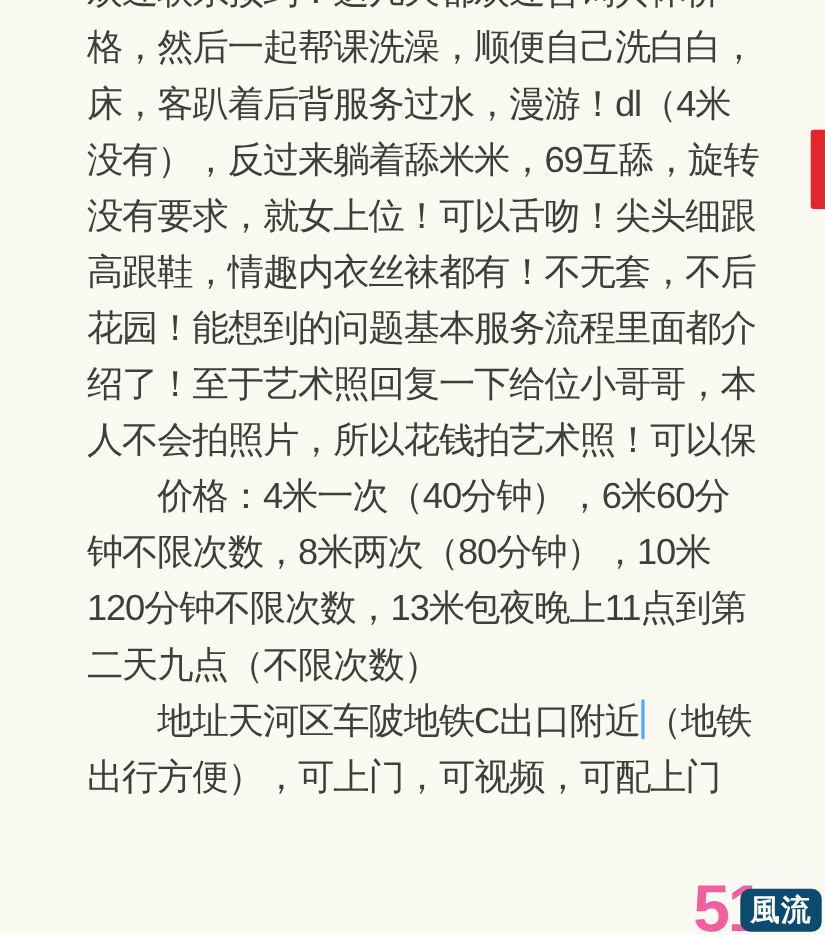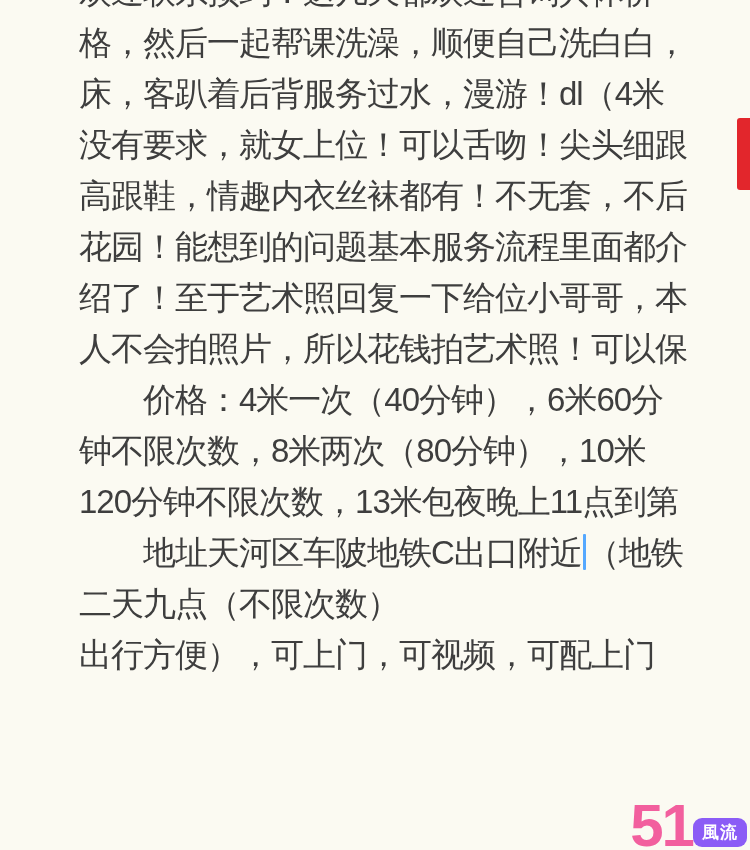--- a/index.html
+++ b/index.html
@@ -25,41 +25,42 @@
     position:absolute;right:0;top:118px;width:13px;height:72px;
     background:#e2262c;border-radius:3px 0 0 3px;
   }
   .watermark-num{
     position:absolute;right:57px;bottom:-6px;
     font-size:60px;font-weight:700;line-height:1;
     color:#f25f9e;letter-spacing:-2px;
   }
   .watermark-badge{
     position:absolute;right:3px;bottom:3px;
-    background:#8b5cf6;color:#ffffff;
-    font-size:17px;line-height:1;font-weight:700;
+    background:#0c4a6e;color:#ffffff;
+    font-size:27px;line-height:1;font-weight:700;
     padding:6px 9px;border-radius:9px;letter-spacing:1px;
   }
 </style>
 </head>
 <body>
 
 <div class="text-block">
   <div class="line">欢迎联系预约！这几天都欢迎咨询具体价</div>
   <div class="line">格，然后一起帮课洗澡，顺便自己洗白白，</div>
   <div class="line">床，客趴着后背服务过水，漫游！dl（4米</div>
+  <div class="line">没有），反过来躺着舔米米，69互舔，旋转</div>
   <div class="line">没有要求，就女上位！可以舌吻！尖头细跟</div>
   <div class="line">高跟鞋，情趣内衣丝袜都有！不无套，不后</div>
   <div class="line">花园！能想到的问题基本服务流程里面都介</div>
   <div class="line">绍了！至于艺术照回复一下给位小哥哥，本</div>
   <div class="line">人不会拍照片，所以花钱拍艺术照！可以保</div>
   <div class="line indent">价格：4米一次（40分钟），6米60分</div>
   <div class="line">钟不限次数，8米两次（80分钟），10米</div>
   <div class="line">120分钟不限次数，13米包夜晚上11点到第</div>
+  <div class="line">二天九点（不限次数）</div>
   <div class="line indent"><span>地址天河区车陂地铁C出口附近</span><span class="caret"></span><span>（地铁</span></div>
-  <div class="line">二天九点（不限次数）</div>
   <div class="line">出行方便），可上门，可视频，可配上门</div>
 </div>
 
 <div class="side-tab"></div>
 
 <div class="watermark-num">51</div>
 <div class="watermark-badge">風流</div>
 
 </body></html>

